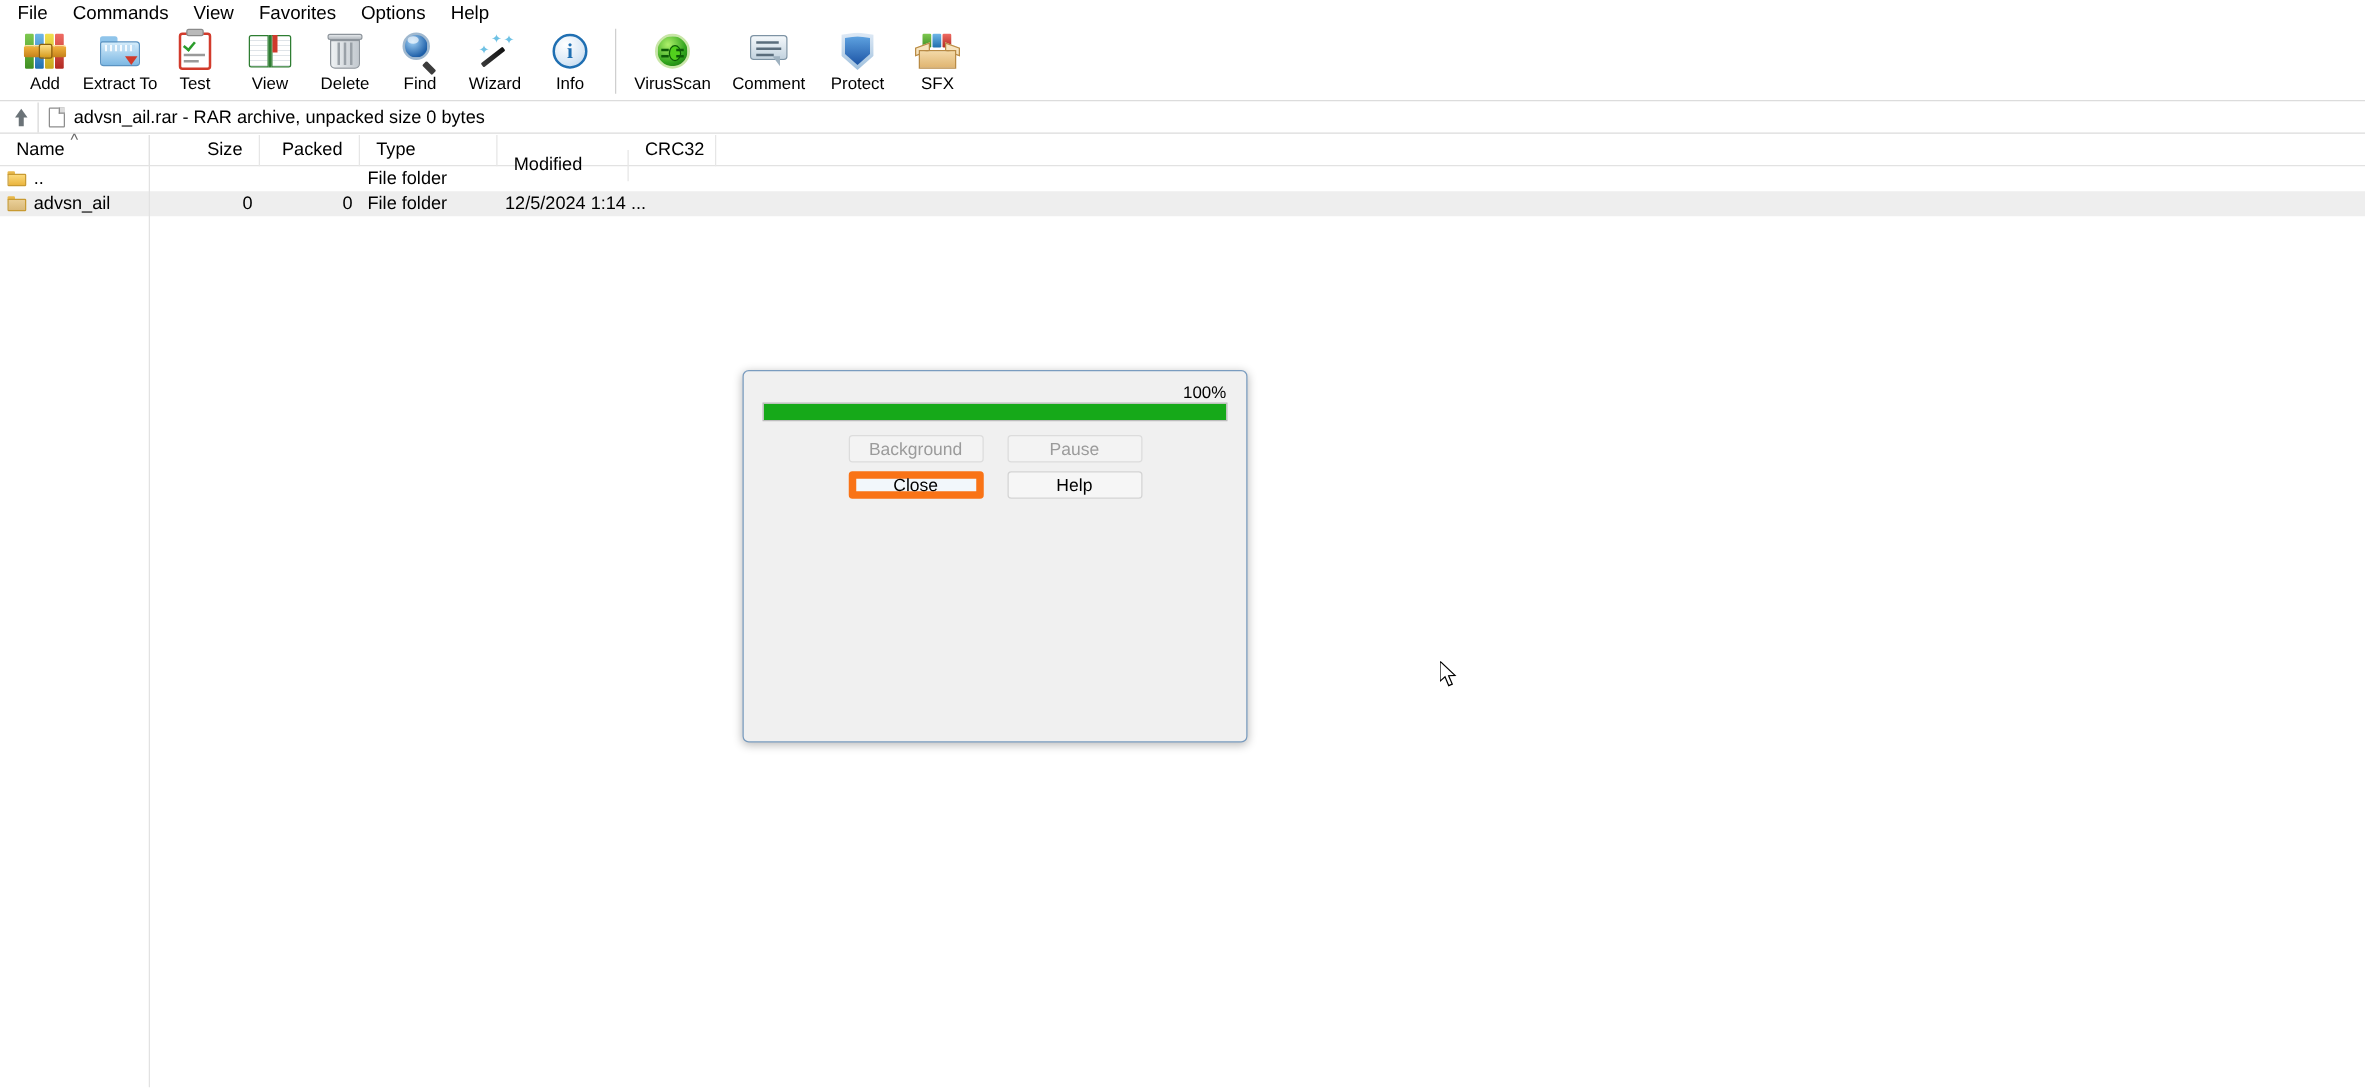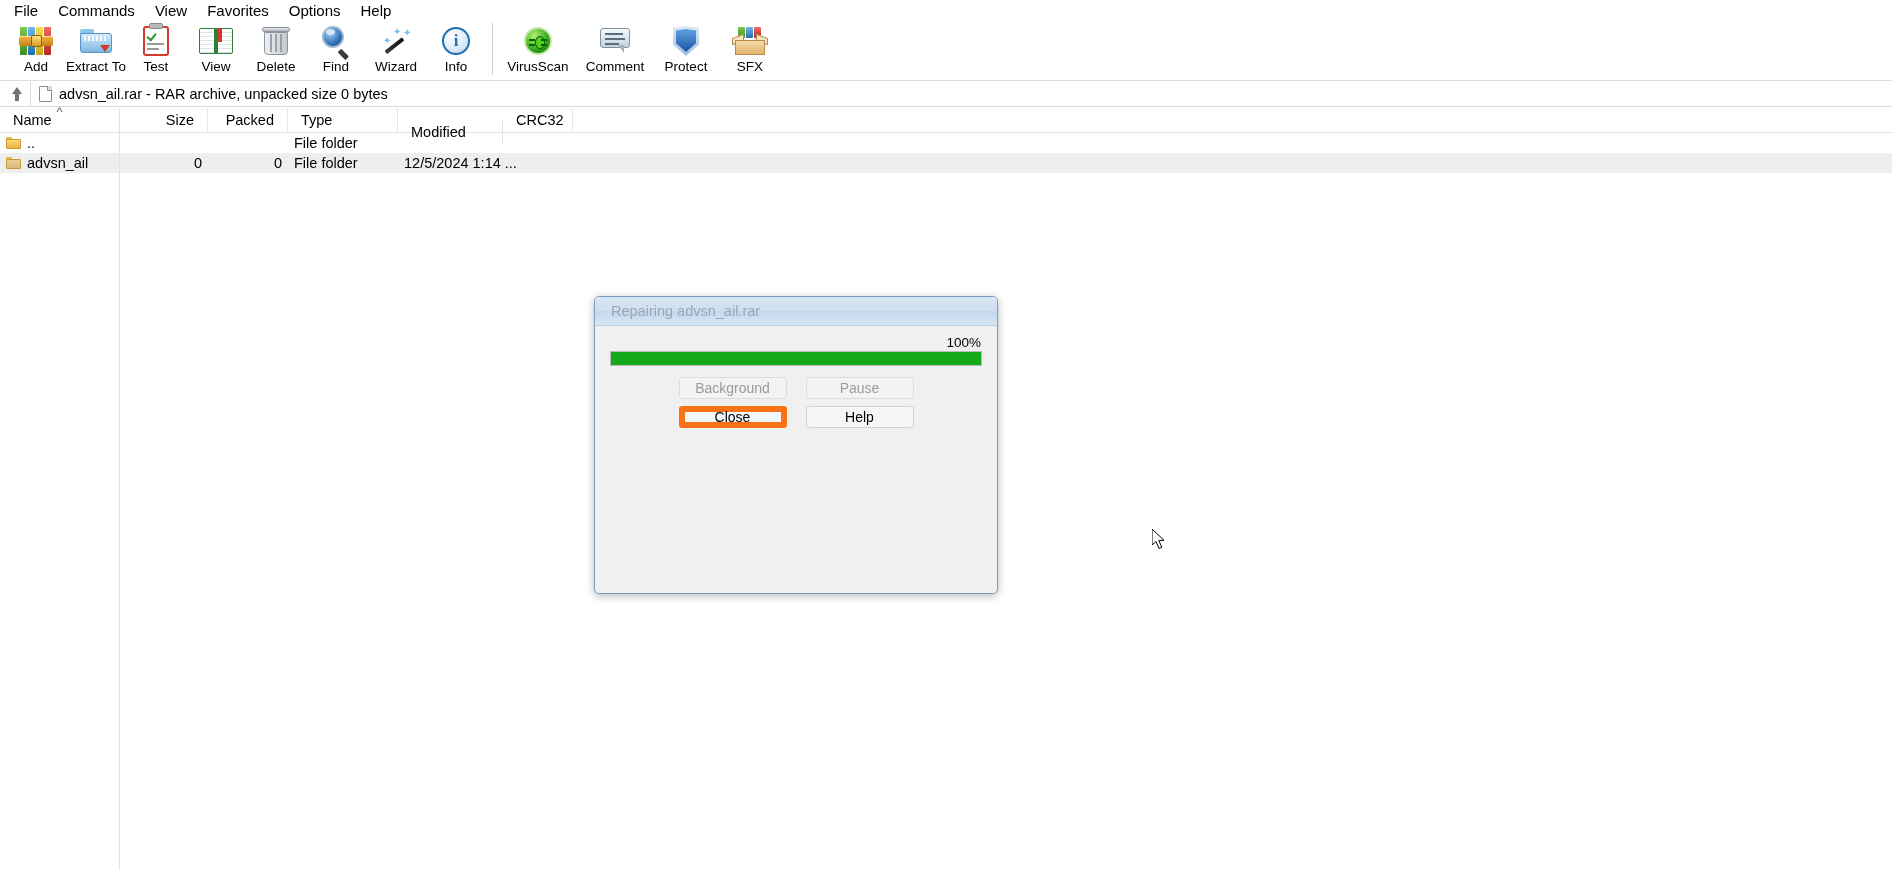--- a/index.html
+++ b/index.html
@@ -548,23 +548,20 @@
     <div class="fl-cell cell-type">File folder</div>
     <div class="fl-cell cell-mod">12/5/2024 1:14 ...</div>
     <div class="fl-cell cell-crc"></div>
   </div>
 
   <div class="fl-divider"></div>
 </div>
 
 <div class="dlg">
 
-  <div class="dlg-title">
-    <span>Repairing advsn_ail.rar</span>
-  </div>
 
   <div class="dlg-body">
 
 
     <div class="pct-row">
       <span>100%</span>
     </div>
 
     <div class="progress">
       <div class="fill" id="pbar-fill" style="width: 100%; background: rgb(22, 169, 25);"></div>

